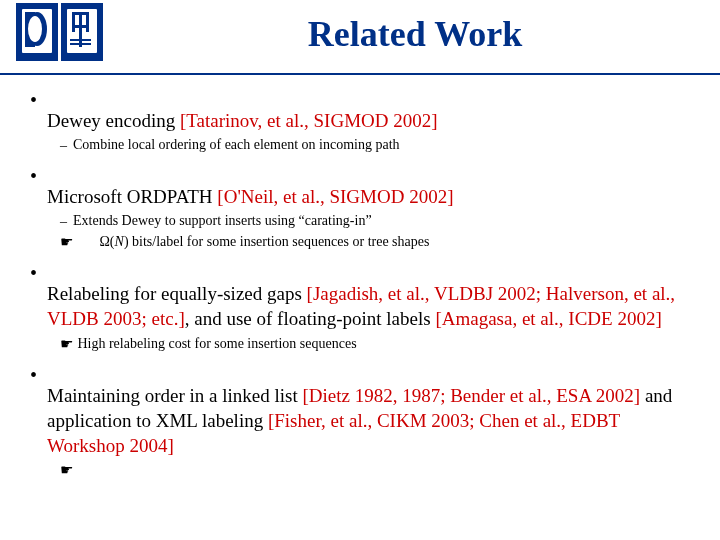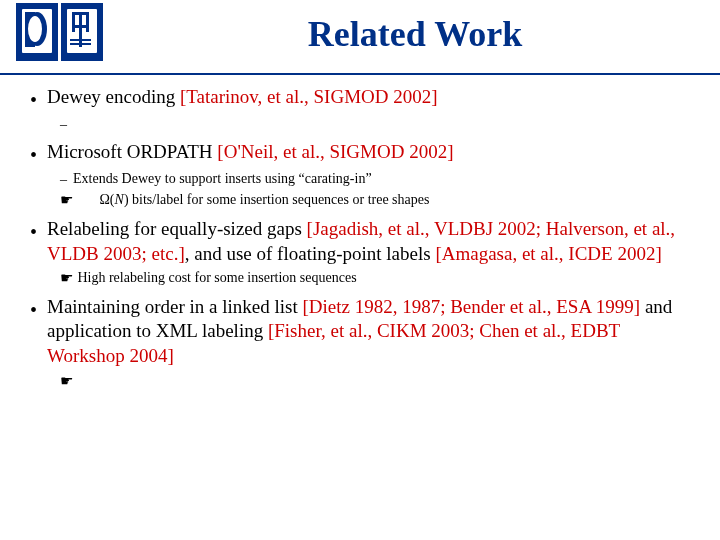--- a/index.html
+++ b/index.html
@@ -72,20 +72,21 @@
       margin-right: 10px;
       margin-top: 2px;
       flex-shrink: 0;
       line-height: 1.3;
     }
 
     .bullet-text {
       font-size: 19px;
       color: #000;
       line-height: 1.3;
+      margin-top: 24px;
     }
 
     .ref-text {
       color: #cc0000;
       font-size: 19px;
     }
 
     .sub-bullets {
       margin-left: 30px;
       margin-top: 2px;
@@ -173,20 +174,21 @@
     <div>
       <div class="bullet-item">
         <span class="bullet-dot">•</span>
         <span class="bullet-text">
           Dewey encoding <span class="ref-text">[Tatarinov, et al., SIGMOD 2002]</span>
         </span>
       </div>
       <div class="sub-bullets">
         <div class="sub-item">
           <span class="sub-dash">–</span>
+          <span>Combine local ordering of each element on incoming path</span>
         </div>
       </div>
     </div>
 
     <div>
       <div class="bullet-item">
         <span class="bullet-dot">•</span>
         <span class="bullet-text">
           Microsoft ORDPATH <span class="ref-text">[O'Neil, et al., SIGMOD 2002]</span>
         </span>
@@ -215,21 +217,21 @@
           <span class="finger">☛</span>
           <span>High relabeling cost for some insertion sequences</span>
         </div>
       </div>
     </div>
 
     <div>
       <div class="bullet-item">
         <span class="bullet-dot">•</span>
         <span class="bullet-text">
-          Maintaining order in a linked list <span class="ref-text">[Dietz 1982, 1987; Bender et al., ESA 1999]</span> and application to XML labeling <span class="ref-text">[Fisher, et al., CIKM 2003; Chen et al., EDBT Workshop 2004]</span>
+          Maintaining order in a linked list <span class="ref-text">[Dietz 1982, 1987; Bender et al., ESA 2002]</span> and application to XML labeling <span class="ref-text">[Fisher, et al., CIKM 2003; Chen et al., EDBT Workshop 2004]</span>
         </span>
       </div>
       <div class="sub-bullets">
         <div class="finger-bullet">
           <span class="finger">☛</span>
         </div>
       </div>
     </div>
 
   </div>

